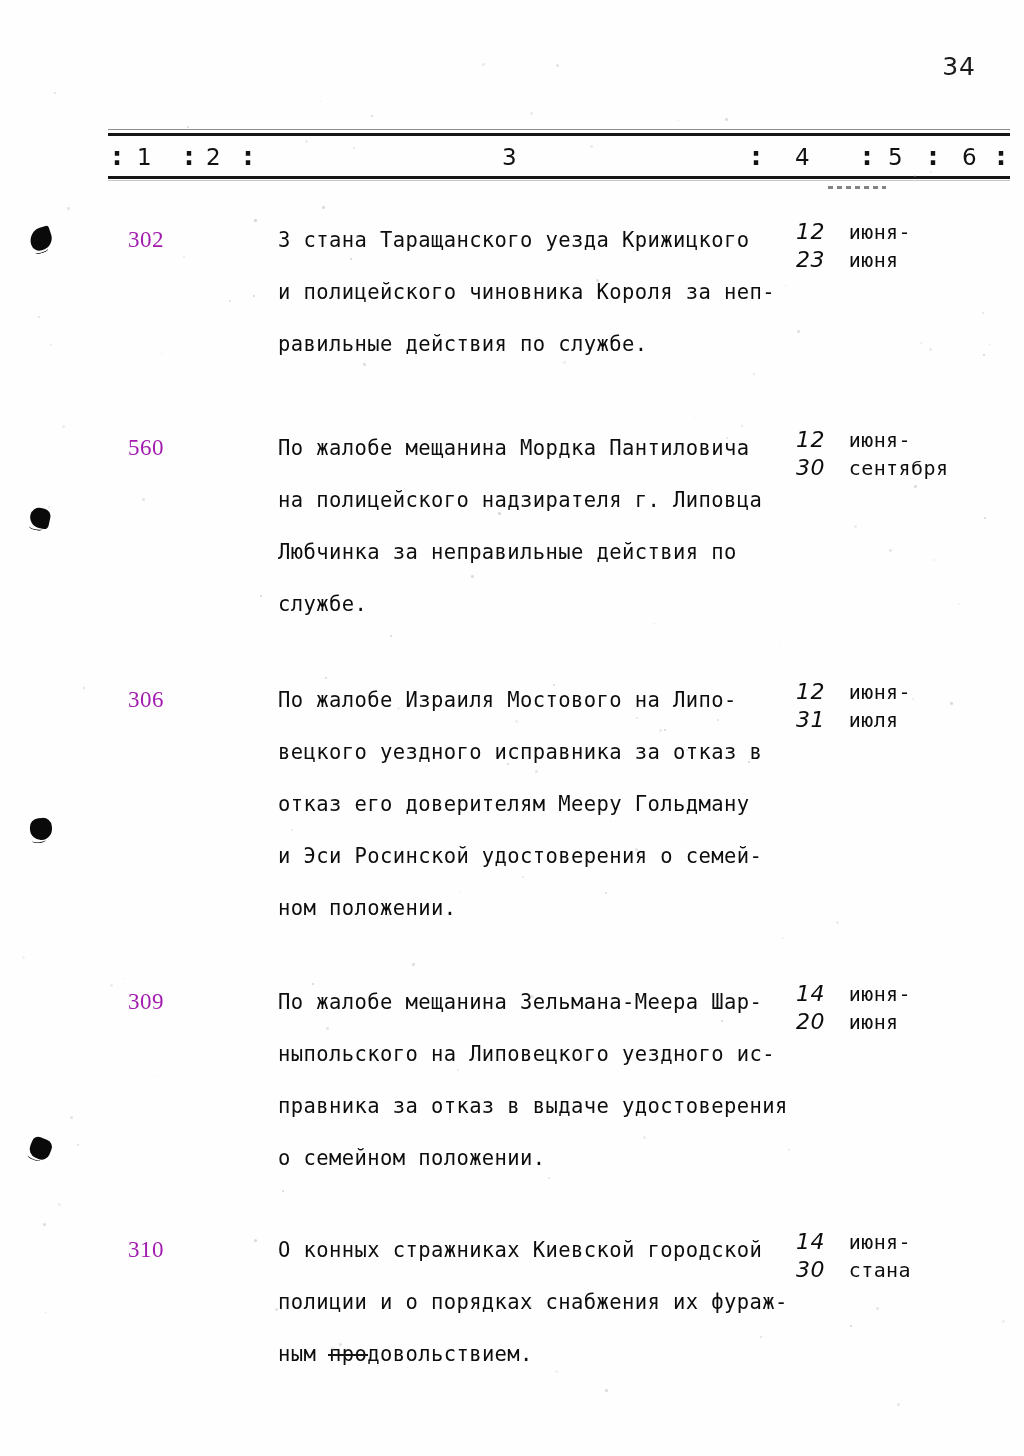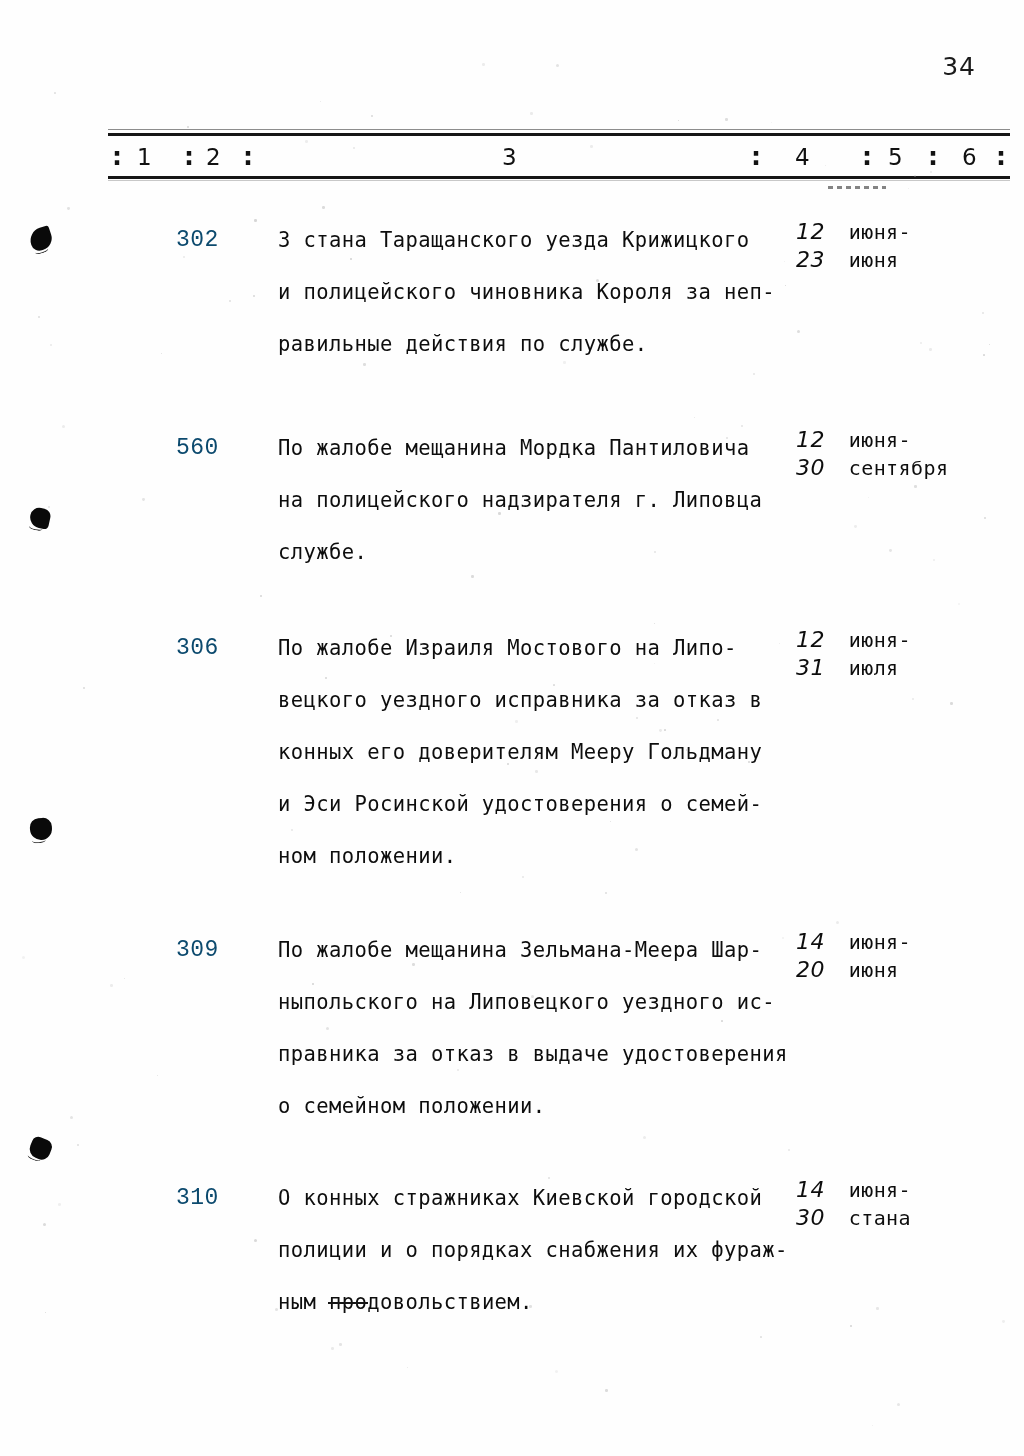--- a/index.html
+++ b/index.html
@@ -116,24 +116,23 @@
     position: relative;
     min-height: 10px;
   }
   .num {
     position: absolute;
     left: 128px;
     top: 0;
     font-size: 23px;
     line-height: 52px;
     letter-spacing: 0.5px;
-    font-family: Liberation Mono, monospace;
-    color: #0c4a6e;
+    font-family: Liberation Serif, serif;
+    color: #a21caf;
     white-space: nowrap;
-    margin-left: 48px;
   }
   .desc {
     margin-left: 278px;
     margin-right: 230px;
     font-size: 20.5px;
     line-height: 52px;
     letter-spacing: 0.4px;
     white-space: nowrap;
   }
   .desc .ln { display: block; }
@@ -246,36 +245,37 @@
     <div class="row" style="margin-bottom:44px">
       <div class="row-inner">
         <div class="num">560</div>
         <div class="dates">
           <span class="dl"><span class="dnum">12</span><span>июня-</span></span>
           <span class="dl"><span class="dnum">30</span><span>сентября</span></span>
         </div>
         <div class="desc">
           <span class="ln">По жалобе мещанина Мордка Пантиловича</span>
           <span class="ln">на полицейского надзирателя г. Липовца</span>
+          <span class="ln">Любчинка за неправильные действия по</span>
           <span class="ln">службе.</span>
         </div>
       </div>
     </div>
 
     <div class="row" style="margin-bottom:42px">
       <div class="row-inner">
         <div class="num">306</div>
         <div class="dates">
           <span class="dl"><span class="dnum">12</span><span>июня-</span></span>
           <span class="dl"><span class="dnum">31</span><span>июля</span></span>
         </div>
         <div class="desc">
           <span class="ln">По жалобе Израиля Мостового на Липо-</span>
           <span class="ln">вецкого уездного исправника за отказ в</span>
-          <span class="ln">конных его доверителям Мееру Гольдману</span>
+          <span class="ln">отказ его доверителям Мееру Гольдману</span>
           <span class="ln">и Эси Росинской удостоверения о семей-</span>
           <span class="ln">ном положении.</span>
         </div>
       </div>
     </div>
 
     <div class="row" style="margin-bottom:40px">
       <div class="row-inner">
         <div class="num">309</div>
         <div class="dates">

